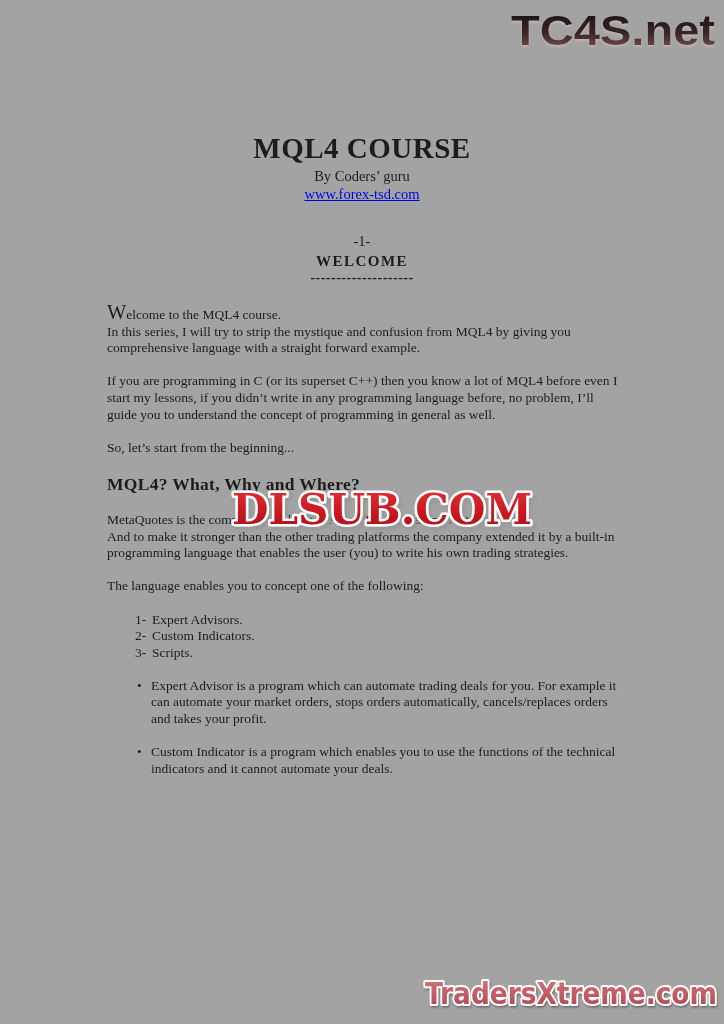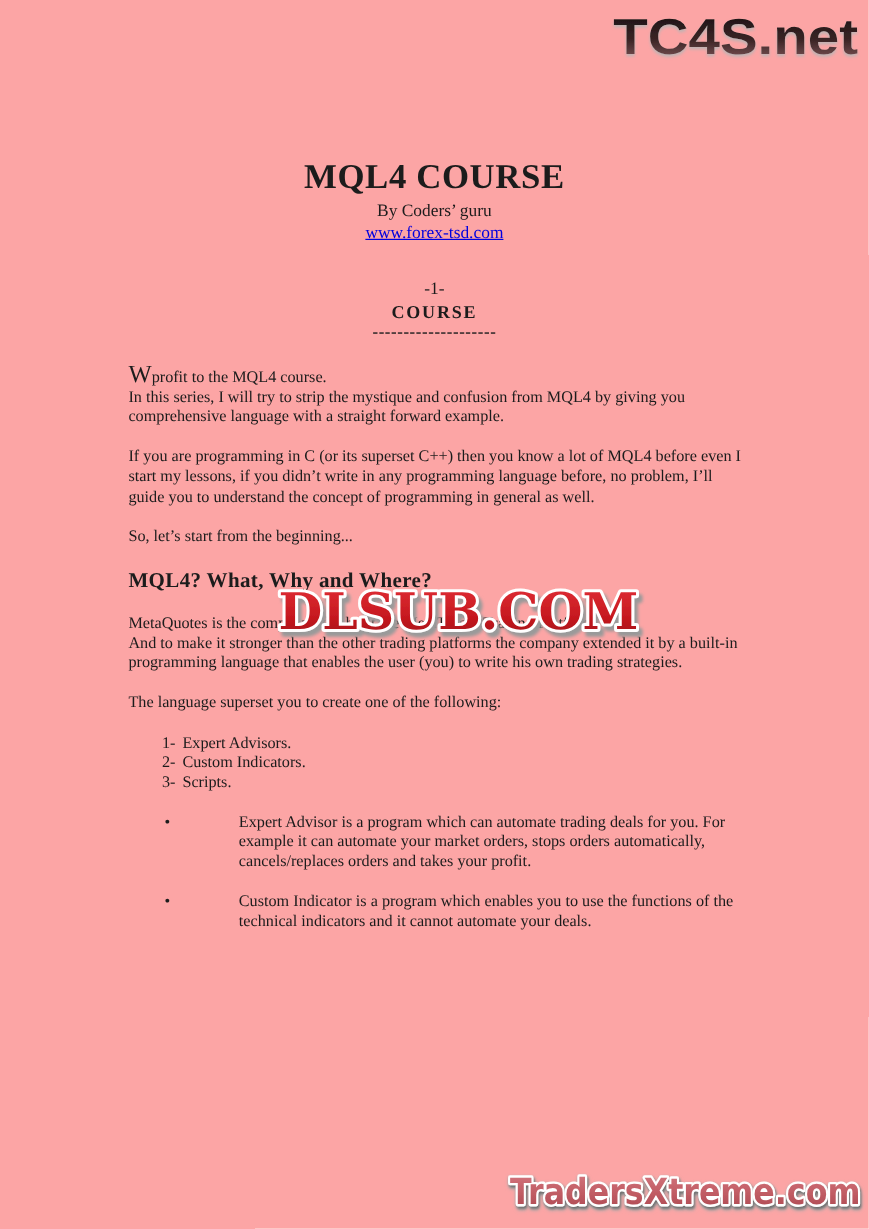--- a/index.html
+++ b/index.html
@@ -1,20 +1,20 @@
 <!DOCTYPE html>
 <html><head>
 <meta charset="utf-8">
 <style>
   html, body { margin:0; padding:0; background:#ffffff; }
   .page {
     position: relative;
     width: 724px;
     height: 1024px;
-    background: #fca5a5;
+    background: #a3a3a3;
     overflow: hidden;
     font-family: "Liberation Serif", serif;
     color: #1c1c1c;
   }
 
   
   .header-logo { position:absolute; top:1px; right:4px; }
   .watermark   { position:absolute; left:222px; top:477px; }
   .footer-logo { position:absolute; right:1px; bottom:2px; }
 
@@ -32,21 +32,21 @@
   .body-text { position:absolute; left:107px; top:302px; width:517px; font-size:13.5px; line-height:16.6px; }
   .para { margin:0 0 16.6px 0; }
   .dropcap { font-size:20.5px; line-height:1; }
   .section-heading { font-size:17.5px; font-weight:bold; letter-spacing:0.3px; margin:20px 0 19px 0; }
   .numlist { margin:0 0 16.6px 0; }
   .numrow { display:flex; }
   .numrow .num { flex:0 0 17px; margin-left:28px; }
   .numrow .itm { flex:1; }
   .bullet-row { display:flex; margin-bottom:16.6px; }
   .bullet-row .marker { flex:0 0 14px; margin-left:30px; }
-  .bullet-row .btxt { flex:1;margin-left:48px; }
+  .bullet-row .btxt { flex:1; }
   b { font-weight:bold; }
 </style>
 </head>
 <body>
 
 <div class="page">
 
   <div class="header-logo">
     <svg width="214" height="58" viewBox="0 0 214 58">
       <defs>
@@ -61,44 +61,44 @@
       </defs>
       <text x="107" y="44" text-anchor="middle" textLength="204" lengthAdjust="spacingAndGlyphs" font-family="'Liberation Sans', sans-serif" font-weight="bold" font-size="42" fill="url(#gTop)" filter="url(#fTop)">TC4S.net</text>
     </svg>
   </div>
 
   <div class="title-block">
     <div class="doc-title">MQL4 COURSE</div>
     <div class="byline">By Coders’ guru</div>
     <div class="site-link"><a href="#">www.forex-tsd.com</a></div>
     <div class="lesson-number">-1-</div>
-    <div class="lesson-title">COURSE</div>
+    <div class="lesson-title">WELCOME</div>
     <div class="divider">--------------------</div>
   </div>
 
   <div class="body-text">
 
     <div class="para">
-      <div><span class="dropcap">W</span><span>profit to the MQL4 course.</span></div>
+      <div><span class="dropcap">W</span><span>elcome to the MQL4 course.</span></div>
       <div>In this series, I will try to strip the mystique and confusion from MQL4 by giving you comprehensive language with a straight forward example.</div>
     </div>
 
 
     <div class="para">If you are programming in C (or its superset C++) then you know a lot of MQL4 before even I start my lessons, if you didn’t write in any programming language before, no problem, I’ll guide you to understand the concept of programming in general as well.</div>
 
     <div class="para">So, let’s start from the beginning...</div>
 
     <div class="section-heading">MQL4? What, Why and Where?</div>
 
     <div class="para">
       <div>MetaQuotes is the company who built the MetaTrader Trading Platform.</div>
       <div>And to make it stronger than the other trading platforms the company extended it by a built-in programming language that enables the user (you) to write his own trading strategies.</div>
     </div>
 
-    <div class="para">The language superset you to create one of the following:</div>
+    <div class="para">The language enables you to concept one of the following:</div>
 
     <div class="numlist">
       <div class="numrow">
           <span class="num">1-</span>
           <span class="itm">Expert Advisors.</span>
         </div>
       <div class="numrow">
           <span class="num">2-</span>
           <span class="itm">Custom Indicators.</span>
         </div>

